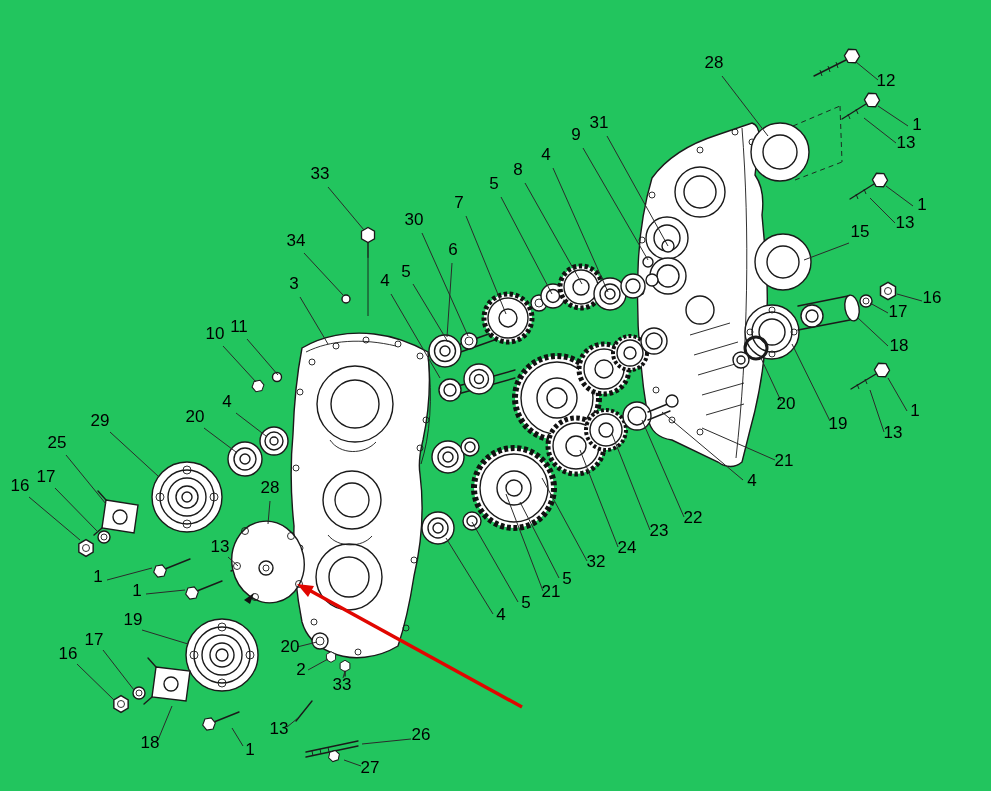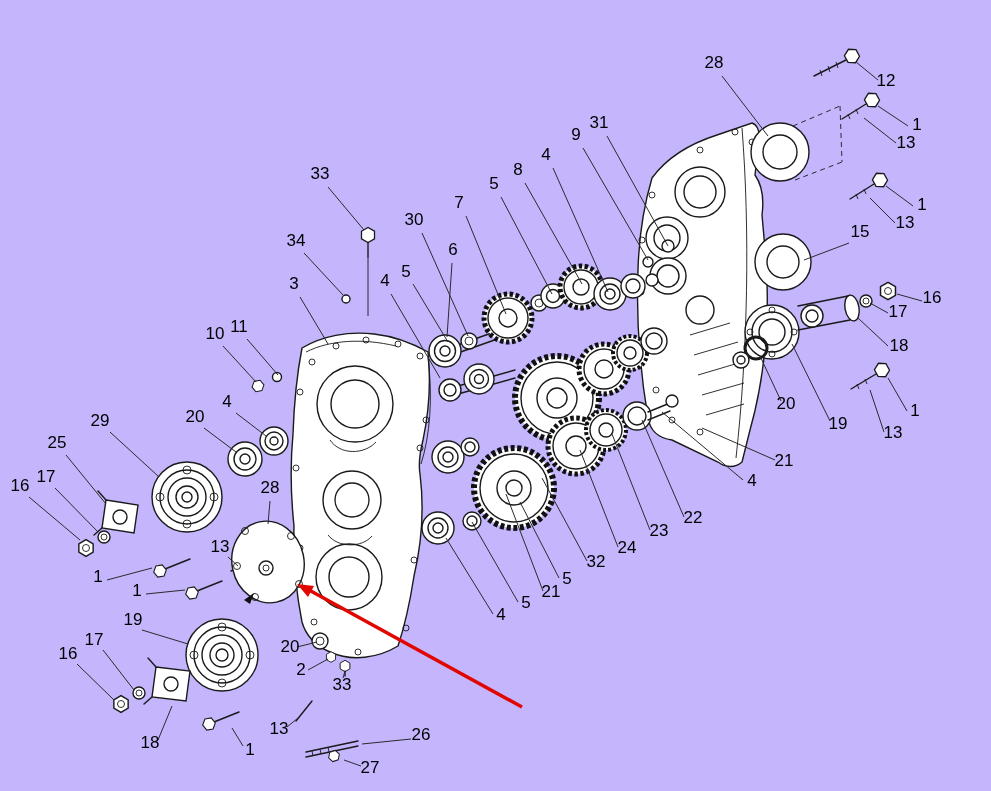--- a/index.html
+++ b/index.html
@@ -1,16 +1,16 @@
 <!DOCTYPE html>
 <html><head>
 <meta charset="utf-8">
 <style>
   html,body{margin:0;padding:0;background:#ffffff;}
-  .stage{position:relative;width:991px;height:791px;background:#c4b5fd;overflow:hidden;}
+  .stage{position:relative;width:991px;height:791px;background:#22c55e;overflow:hidden;}
   svg{display:block;position:absolute;left:0;top:0;}
   .ln{stroke:#1a1a1a;fill:none;stroke-width:1.4;stroke-linejoin:round;stroke-linecap:round;}
   .fw{fill:#ffffff;stroke:#1a1a1a;stroke-width:1.4;}
   .thin{stroke:#1a1a1a;fill:none;stroke-width:0.9;}
   .ld{stroke:#2b2b2b;stroke-width:1;}
   .teeth{fill:#ffffff;stroke:#111111;}
   .hex{fill:#ffffff;stroke:#1a1a1a;stroke-width:1.3;}
   .dash{stroke-dasharray:5 4;}
   text.lbl{font:17px "Liberation Sans", sans-serif;fill:#000000;text-anchor:middle;}
 </style>

